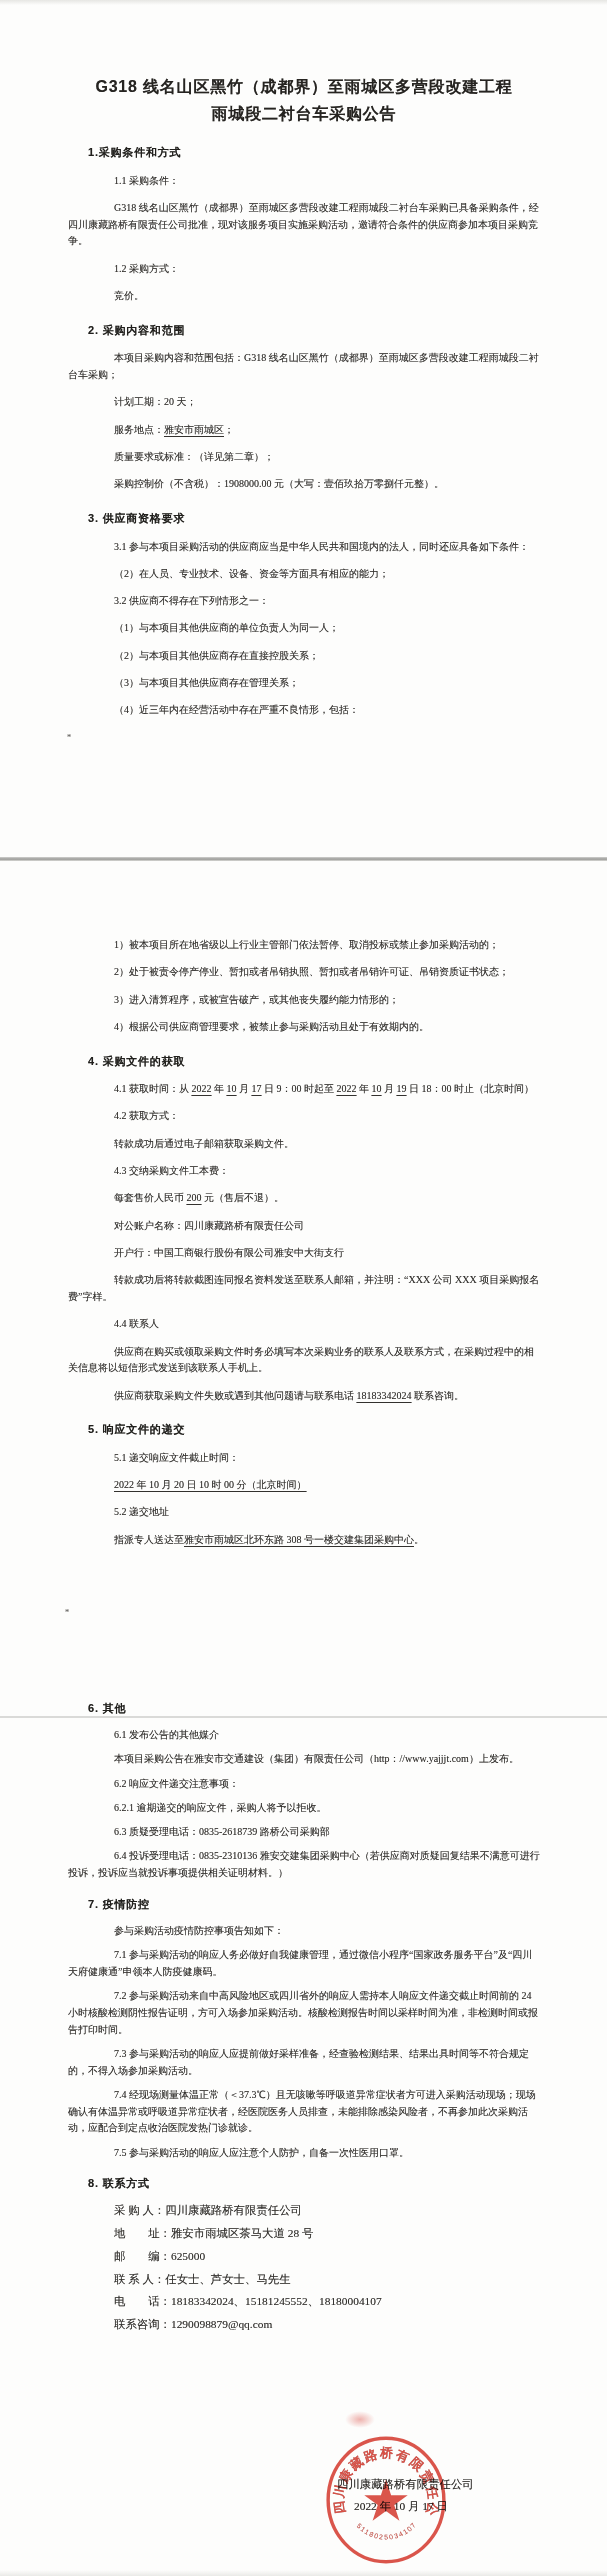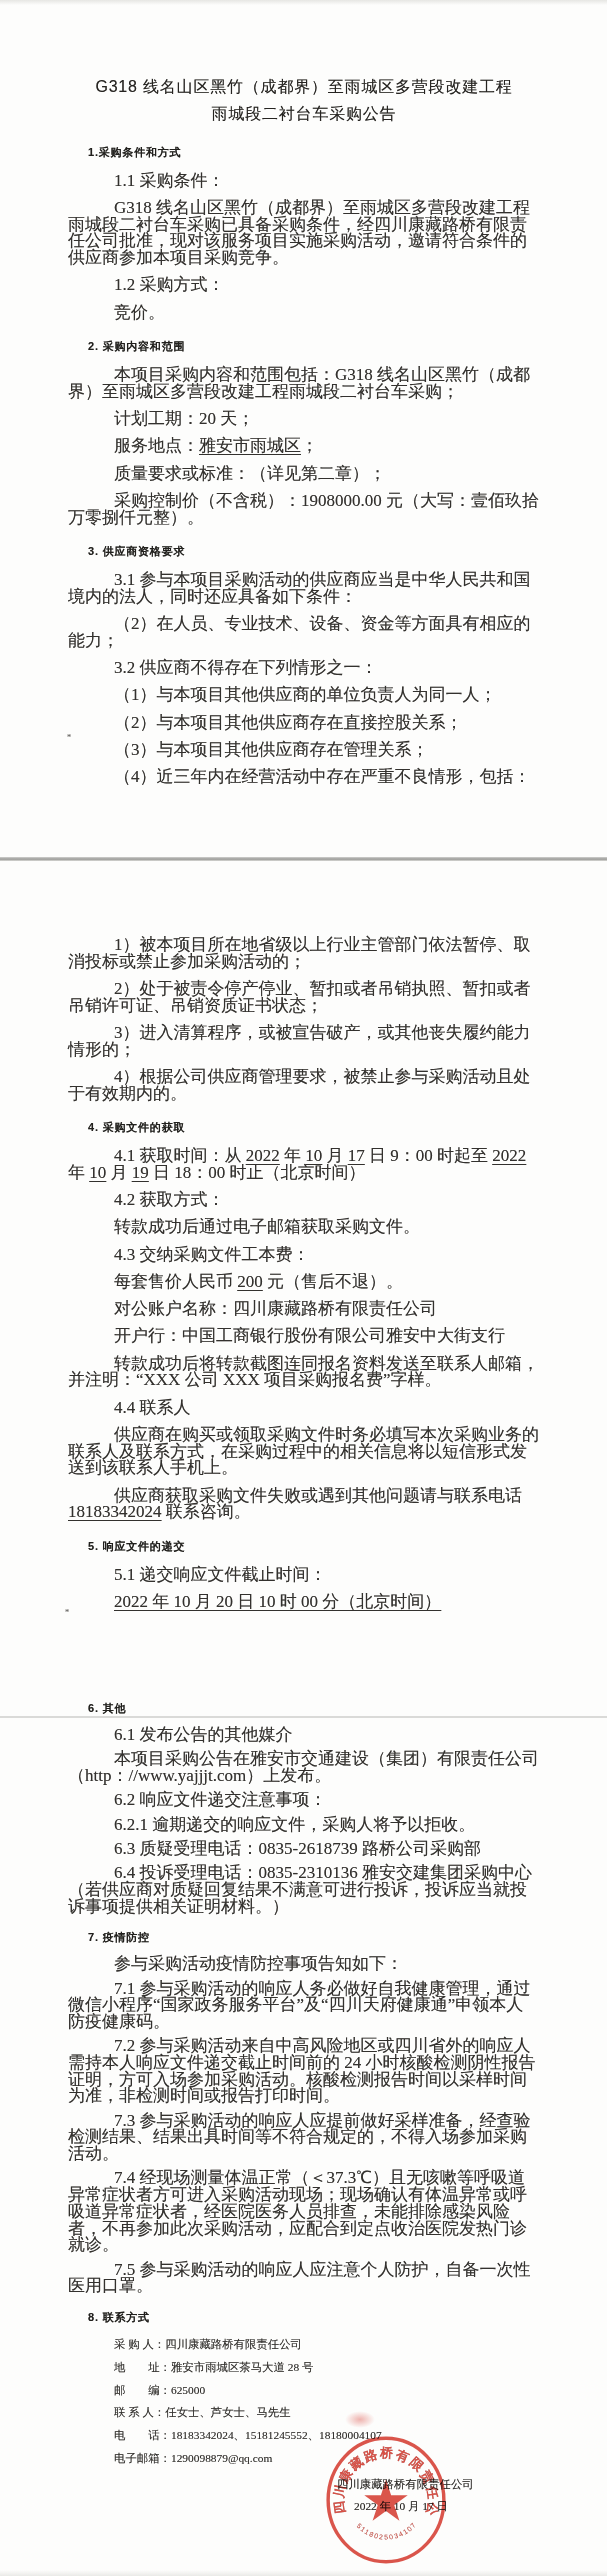--- a/index.html
+++ b/index.html
@@ -19,30 +19,30 @@
   .page { position:absolute; left:0; width:607px; overflow:hidden; }
   .page1 { top:0; height:857px; }
   .page2 { top:861px; height:750px; }
   .page3 { top:1616px; height:852px; }
   .inner { padding:0 67px 0 68px; }
   .p1i { padding-top:74px; }
   .p2i { padding-top:76px; }
   .p3i { padding-top:70px; }
   .doc-title {
     margin:0; text-align:center;
-    font-family:"Liberation Sans", sans-serif; font-weight:normal;
+    font-family:"Liberation Sans", sans-serif; font-weight:bold;
     font-size:16px; line-height:26.6px; color:#262421; letter-spacing:0.8px;
   }
   h2.sec {
     font-family:"Liberation Sans", sans-serif; font-weight:bold;
     font-size:11px; line-height:20px; color:#21201d;
     margin:15px 0 10.6px 20px; letter-spacing:0.8px;
   }
   .page3 h2.sec { margin:12px 0 9px 20px; }
-  p.line { margin:0 0 10.6px; font-size:17px; line-height:16.7px; text-indent:46px; }
+  p.line { margin:0 0 10.6px; font-size:10px; line-height:16.7px; text-indent:46px; }
   .page3 p.line { margin:0 0 7.6px; }
   p.contact { margin:0 0 6.8px; font-size:11.4px; line-height:16px; text-indent:46px; }
   .u { text-decoration:underline; text-underline-offset:3px;text-align:center; }
   .speck { position:absolute; color:#6b6966; font-size:8.3px; }
   .seal-wrap { position:absolute; left:322px; top:2433px; width:128px; height:134px;
     mix-blend-mode:multiply; opacity:.93; z-index:3; }
   .seal-overlay { position:absolute; z-index:2; font-size:11.4px; color:#2b2926; white-space:nowrap; }
   .seal-company { left:337px; top:2477px; }
   .seal-date { left:354px; top:2499px; }
   .seal-smudge { position:absolute; left:345px; top:2411px; width:30px; height:16.7px;
@@ -155,21 +155,21 @@
       <p class="contact">
         <span>邮　　编：</span><span>625000</span>
       </p>
       <p class="contact">
         <span>联 系 人：</span><span>任女士、芦女士、马先生</span>
       </p>
       <p class="contact">
         <span>电　　话：</span><span>18183342024、15181245552、18180004107</span>
       </p>
       <p class="contact">
-        <span>电子邮箱：</span><span>1290098879@qq.com</span>
+        <span>联系咨询：</span><span>1290098879@qq.com</span>
       </p>
     </div>
   </div>
 
   <div class="seal-overlay seal-company">四川康藏路桥有限责任公司</div>
   <div class="seal-overlay seal-date">2022 年 10 月 17 日</div>
 
   <div class="seal-smudge"></div>
 
   <div class="seal-wrap">

